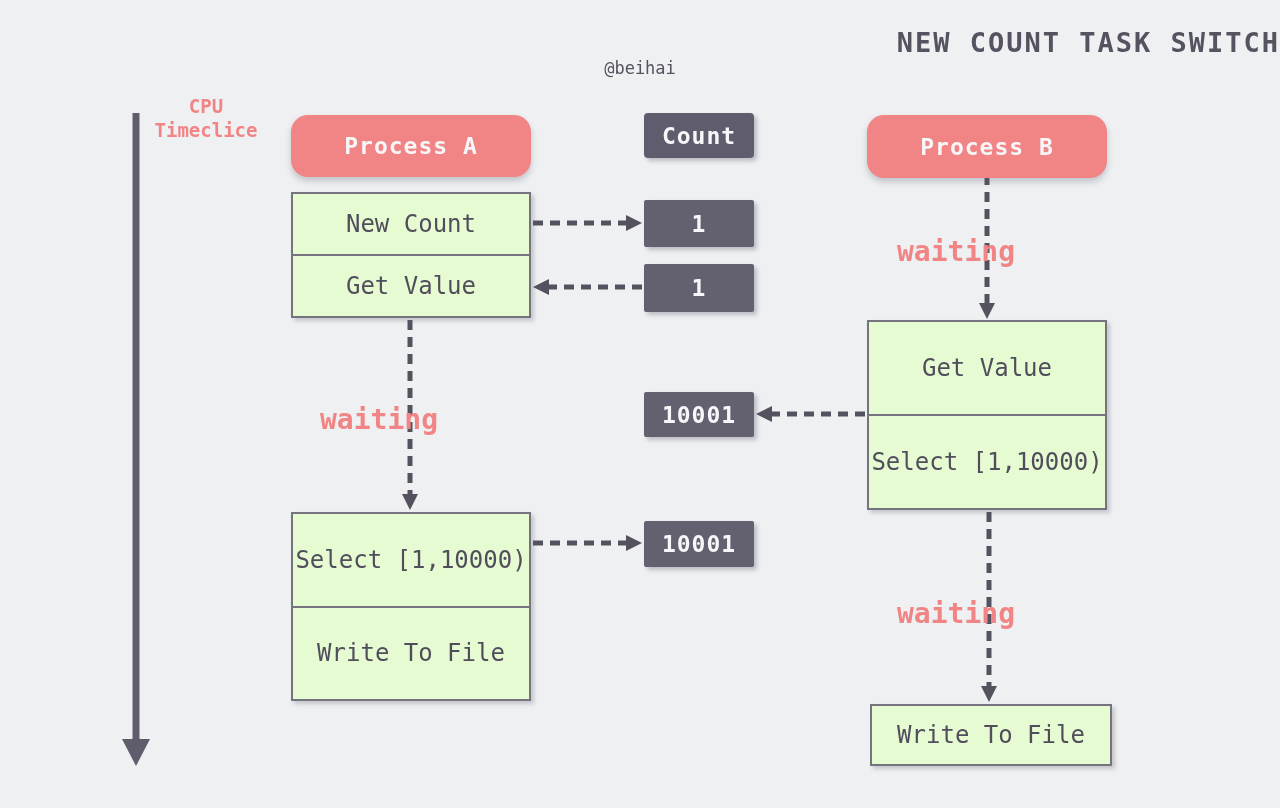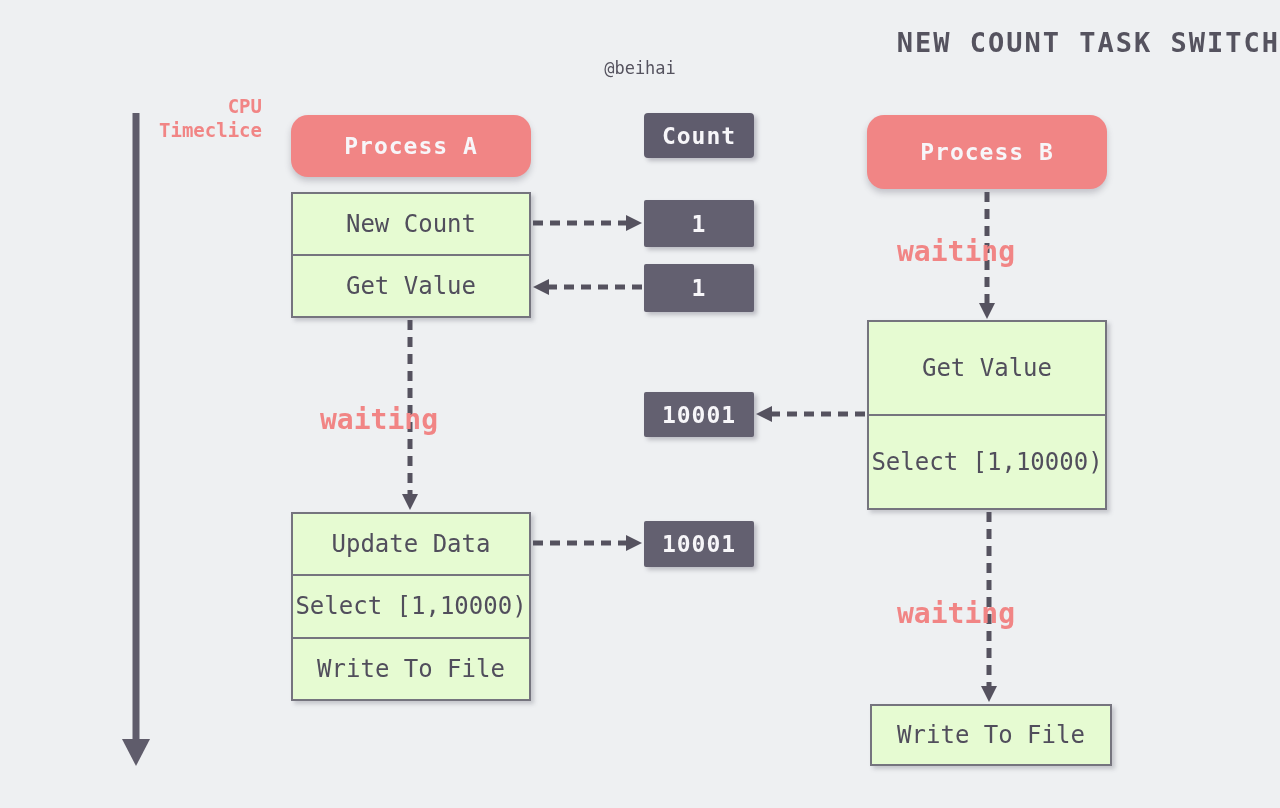--- a/index.html
+++ b/index.html
@@ -22,21 +22,21 @@
   .overlay{position:absolute;left:0;top:0;pointer-events:none;}
   .title{
     position:absolute;top:27px;left:0;width:100%;text-align:right;
     font-size:27px;font-weight:bold;letter-spacing:2px;color:var(--ink);
   }
   .subtitle{
     position:absolute;top:58px;left:0;width:100%;text-align:center;
     font-size:17px;color:var(--ink);
   }
   .timeline-label{
-    position:absolute;left:150px;top:94px;width:112px;text-align:right;
+    position:absolute;left:150px;top:94px;width:112px;text-align:center;
     color:var(--salmon);font-weight:bold;font-size:19px;line-height:24px;
   }
   .pill{
     position:absolute;border-radius:17px;background:var(--salmon);
     color:var(--white);font-weight:bold;font-size:23px;letter-spacing:1px;
     display:flex;align-items:center;justify-content:center;
     box-shadow:0 4px 6px rgba(95,92,109,.3);
   }
   .darkbox{
     position:absolute;background:var(--dark);color:var(--white);
@@ -112,39 +112,38 @@
   <div class="title">NEW COUNT TASK SWITCH</div>
   <div class="subtitle">@beihai</div>
 
   <div class="timeline-label">
     <div>CPU</div>
     <div>Timeclice</div>
   </div>
 
   <div class="pill" style="left:291px;top:115px;width:240px;height:62px;">Process A</div>
   <div class="darkbox header" style="left:644px;top:113px;width:110px;height:45px;">Count</div>
-  <div class="pill" style="left:867px;top:115px;width:240px;height:74px;">Process B</div>
+  <div class="pill" style="left:867px;top:115px;width:240px;height:63px;">Process B</div>
 
   <div class="green" style="left:291px;top:192px;width:240px;height:126px;">
     <div class="cell">New Count</div>
     <div class="cell">Get Value</div>
   </div>
 
   <div class="darkbox" style="left:644px;top:200px;width:110px;height:47px;">1</div>
   <div class="darkbox" style="left:644px;top:264px;width:110px;height:48px;">1</div>
   <div class="darkbox" style="left:644px;top:392px;width:110px;height:45px;">10001</div>
   <div class="darkbox" style="left:644px;top:521px;width:110px;height:46px;">10001</div>
 
   <div class="green" style="left:867px;top:320px;width:240px;height:190px;">
     <div class="cell">Get Value</div>
     <div class="cell">Select [1,10000)</div>
   </div>
 
   <div class="green" style="left:291px;top:512px;width:240px;height:189px;">
-    <div class="cell">Update Data</div>
     <div class="cell">Select [1,10000)</div>
     <div class="cell">Write To File</div>
   </div>
 
   <div class="green" style="left:870px;top:704px;width:242px;height:62px;">
     <div class="cell">Write To File</div>
   </div>
 
   <div class="waiting" style="left:320px;top:403px;">waiting</div>
   <div class="waiting" style="left:897px;top:235px;">waiting</div>

